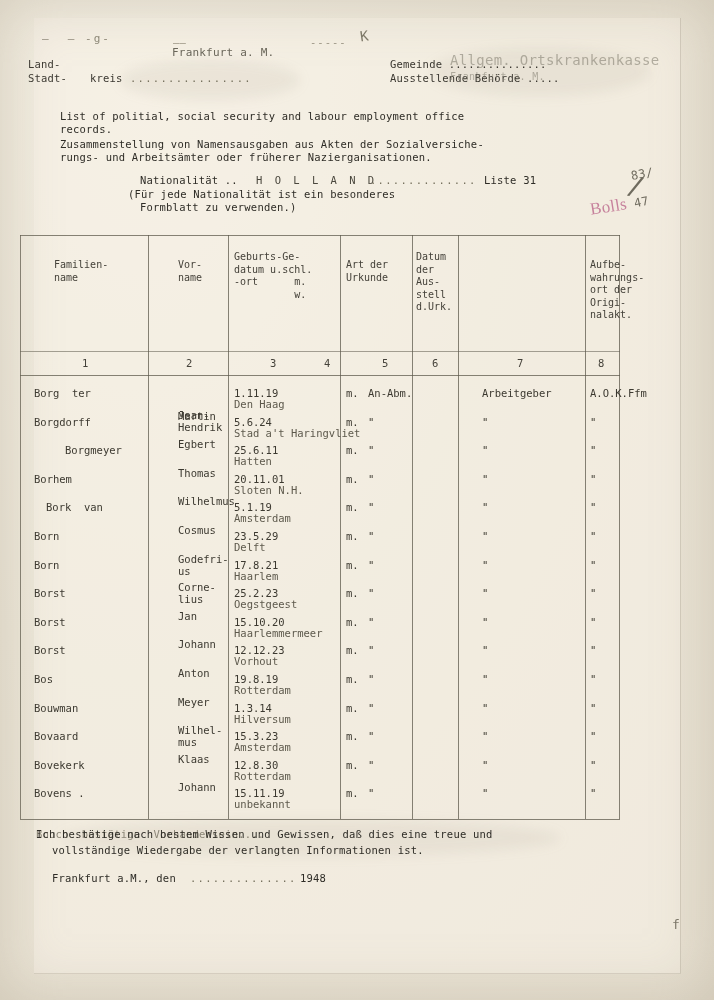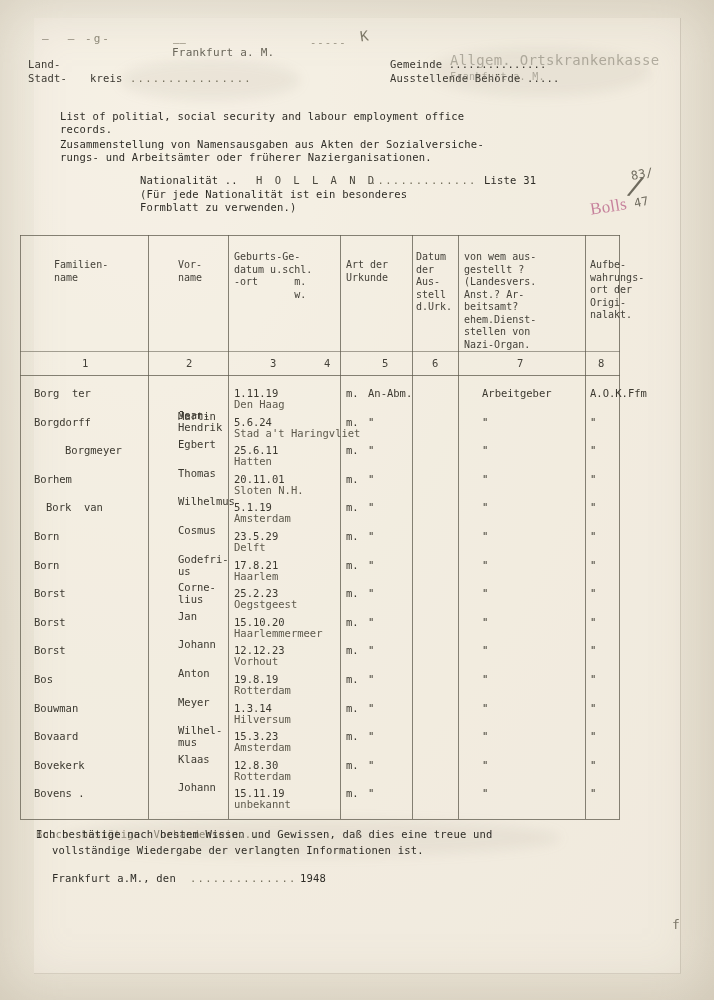--- a/index.html
+++ b/index.html
@@ -52,21 +52,21 @@
 
   
   #intro1{left:60px;top:110px;}
   #intro2{left:60px;top:123px;}
   #intro3{left:60px;top:138px;}
   #intro4{left:60px;top:151px;}
   #nat-line{left:140px;top:174px;}
   #nat-value{left:256px;top:174px;letter-spacing:3px;color:#4a473d;}
   #nat-dots{left:370px;top:174px;letter-spacing:1.3px;color:#77725f;}
   #liste{left:484px;top:174px;}
-  #nat-sub1{left:140px;top:188px;text-align:center;}
+  #nat-sub1{left:128px;top:188px;text-align:center;}
   #nat-sub2{left:140px;top:201px;}
   #margin-83{left:631px;top:168px;font-size:12px;color:#6f6b5e;transform:rotate(-10deg);}
   #margin-47{left:634px;top:196px;font-size:12px;color:#6f6b5e;transform:rotate(-12deg);}
   #margin-slash{left:628px;top:180px;font-size:26px;color:#6f6b5e;transform:rotate(14deg);}
   #pink-scrawl{left:590px;top:200px;font-size:17px;color:#b85f86;opacity:.75;transform:rotate(-9deg);font-family:"Liberation Serif",serif;}
 
   
   .tbl{position:absolute;left:20px;top:235px;width:524px;height:585px;}
   .vline{position:absolute;top:0;width:1px;background:#5f5b4e;opacity:.75;}
   .hline{position:absolute;left:0;width:600px;height:1px;background:#5f5b4e;opacity:.75;}
@@ -153,28 +153,20 @@
 datum u.schl.
 -ort      m.
           w.</div>
     <div class="colhdr" style="left:326px;top:24px;">Art der
 Urkunde</div>
     <div class="colhdr" style="left:396px;top:16px;">Datum
 der
 Aus-
 stell
 d.Urk.</div>
-    <div class="colhdr" style="left:444px;top:16px;">von wem aus-
-gestellt ?
-(Landesvers.
-Anst.? Ar-
-beitsamt?
-ehem.Dienst-
-stellen von
-Nazi-Organ.</div>
     <div class="colhdr" style="left:570px;top:24px;">Aufbe-
 wahrungs-
 ort der
 Origi-
 nalakt.</div>
 
     <div class="colnum" style="left:62px;top:122px;">1</div>
     <div class="colnum" style="left:166px;top:122px;">2</div>
     <div class="colnum" style="left:250px;top:122px;">3</div>
     <div class="colnum" style="left:304px;top:122px;">4</div>

